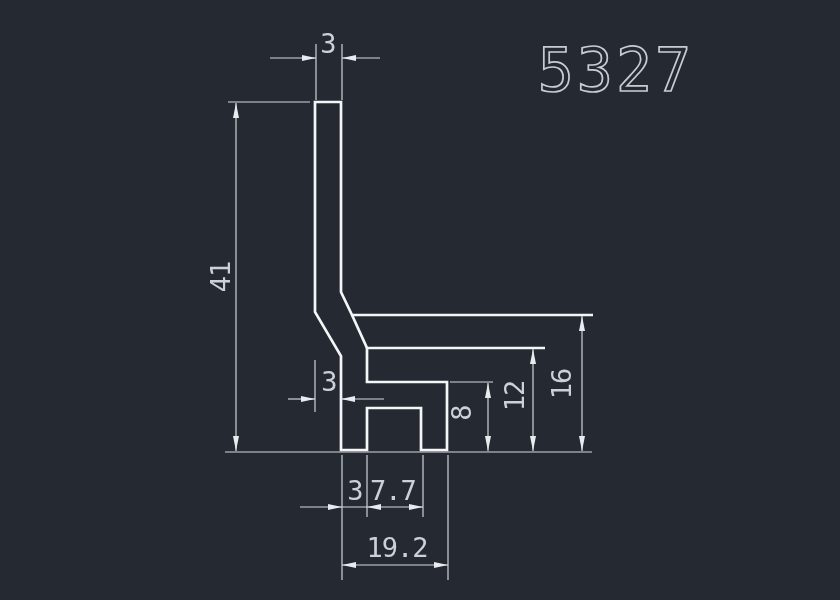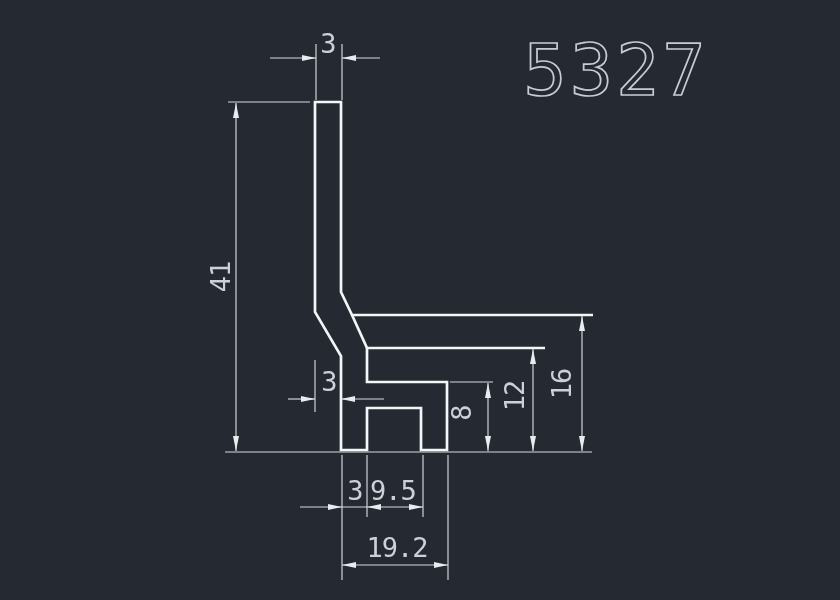--- a/index.html
+++ b/index.html
@@ -20,21 +20,21 @@
     color:#ccd1d7;
     font-size:27px;
     letter-spacing:-1px;
     white-space:nowrap;
     line-height:1;
   }
   .dim.rot{transform:translate(-50%,-50%) rotate(-90deg);}
   .title{
     position:absolute;
     transform:translate(-50%,-50%);
-    font-size:72px;
+    font-size:60px;
     letter-spacing:3px;
     line-height:1;
     color:#c7ccd2;
     white-space:nowrap;
   }
   @supports (-webkit-text-stroke: 1px #fff){
     .title{color:transparent;-webkit-text-stroke:1.7px #c7ccd2;}
   }
 </style>
 </head>
@@ -114,16 +114,16 @@
   <span class="dim" style="left:329px;top:381px">3</span>
 
   <span class="dim rot" style="left:461px;top:413px">8</span>
 
   <span class="dim rot" style="left:514px;top:396px">12</span>
 
   <span class="dim rot" style="left:561px;top:384px">16</span>
 
   <span class="dim" style="left:355px;top:490px">3</span>
 
-  <span class="dim" style="left:393px;top:490px">9.5</span>
+  <span class="dim" style="left:393px;top:490px">7.7</span>
 
   <span class="dim" style="left:397px;top:547px">19.2</span>
 </div>
 
 </body></html>

